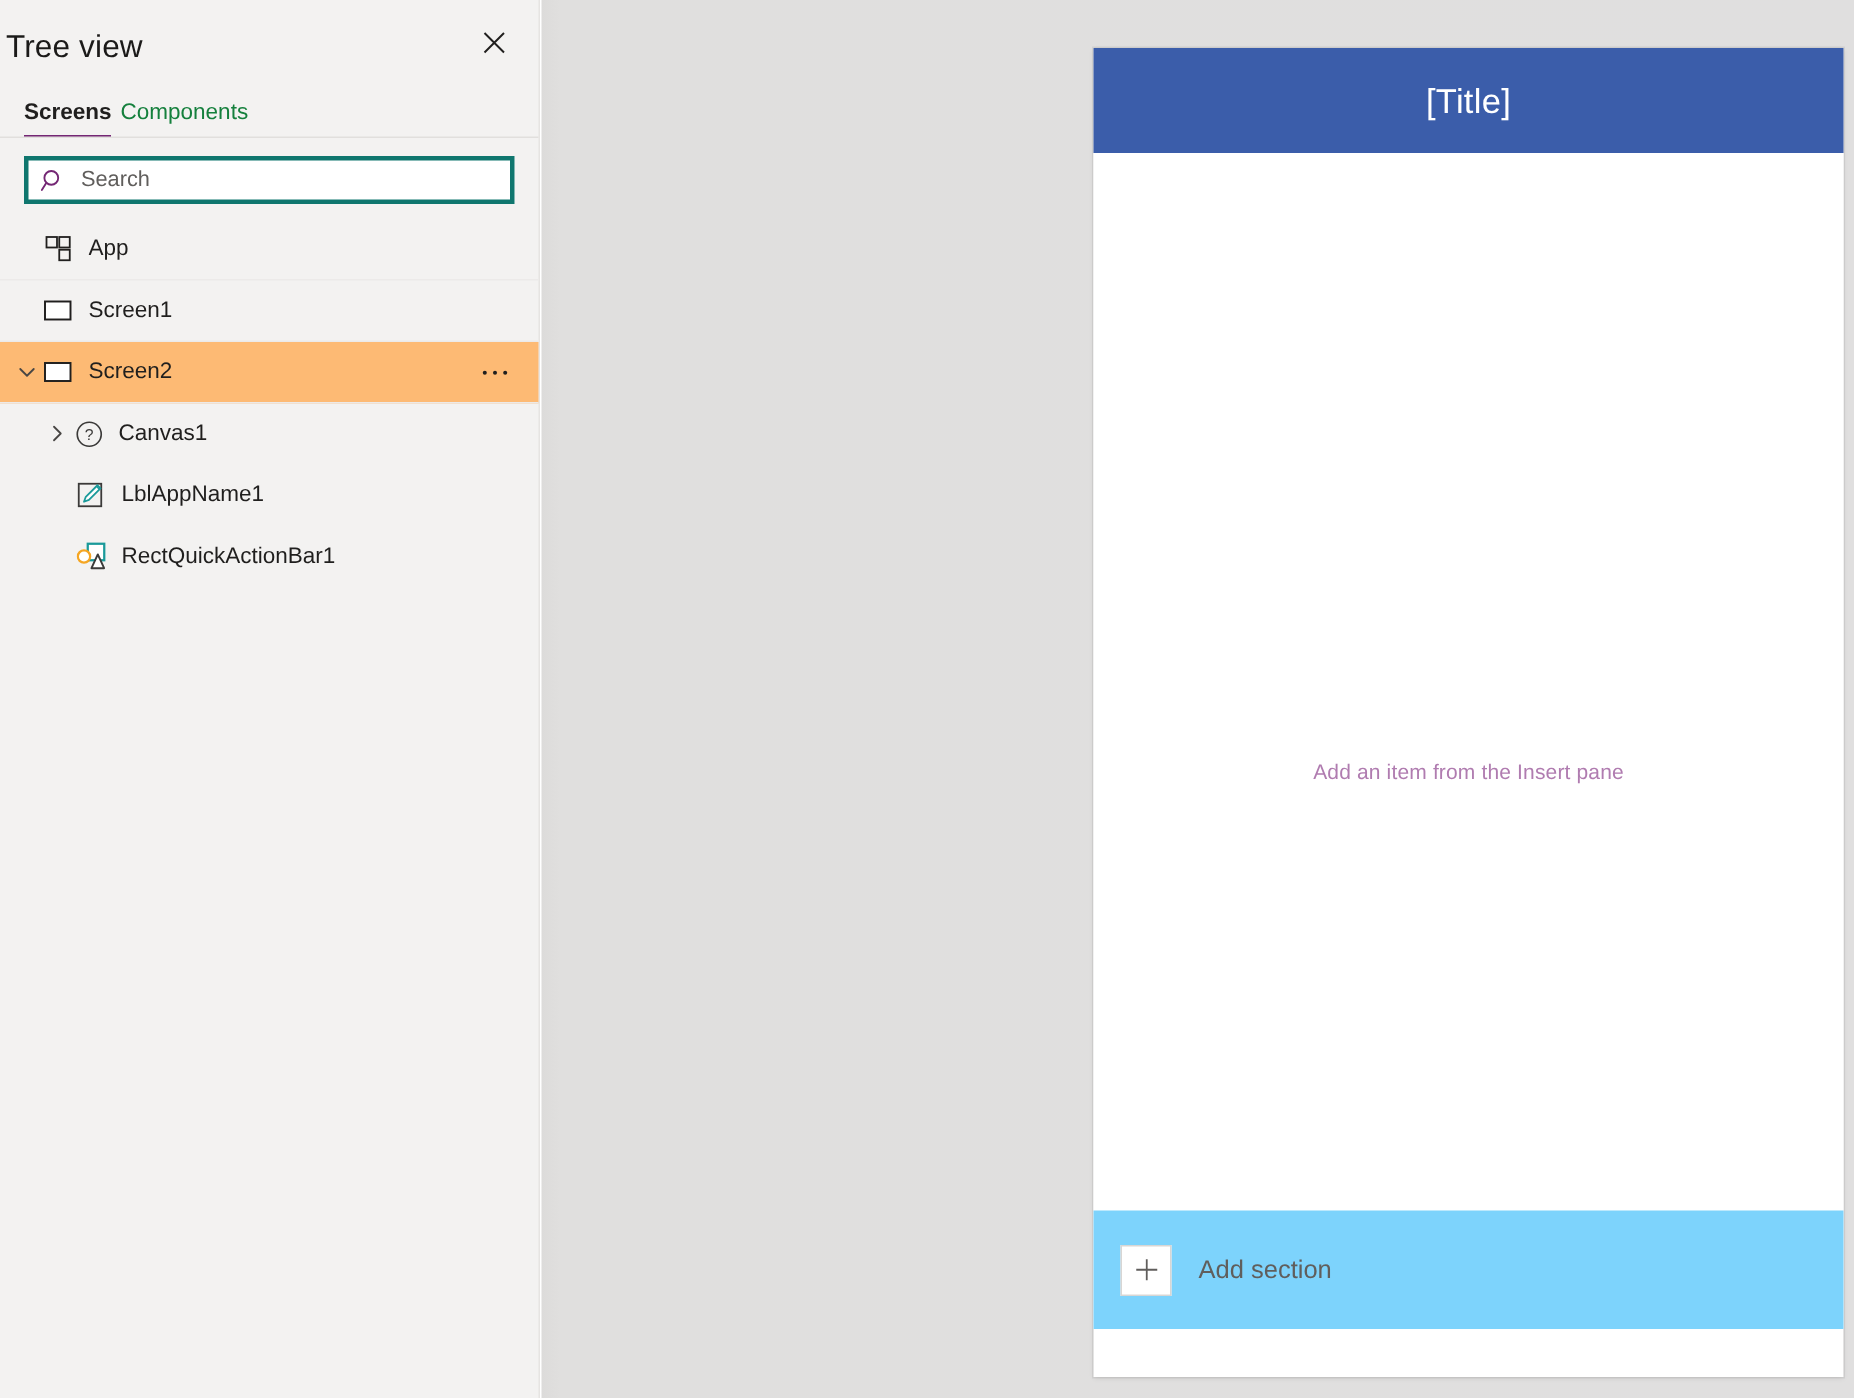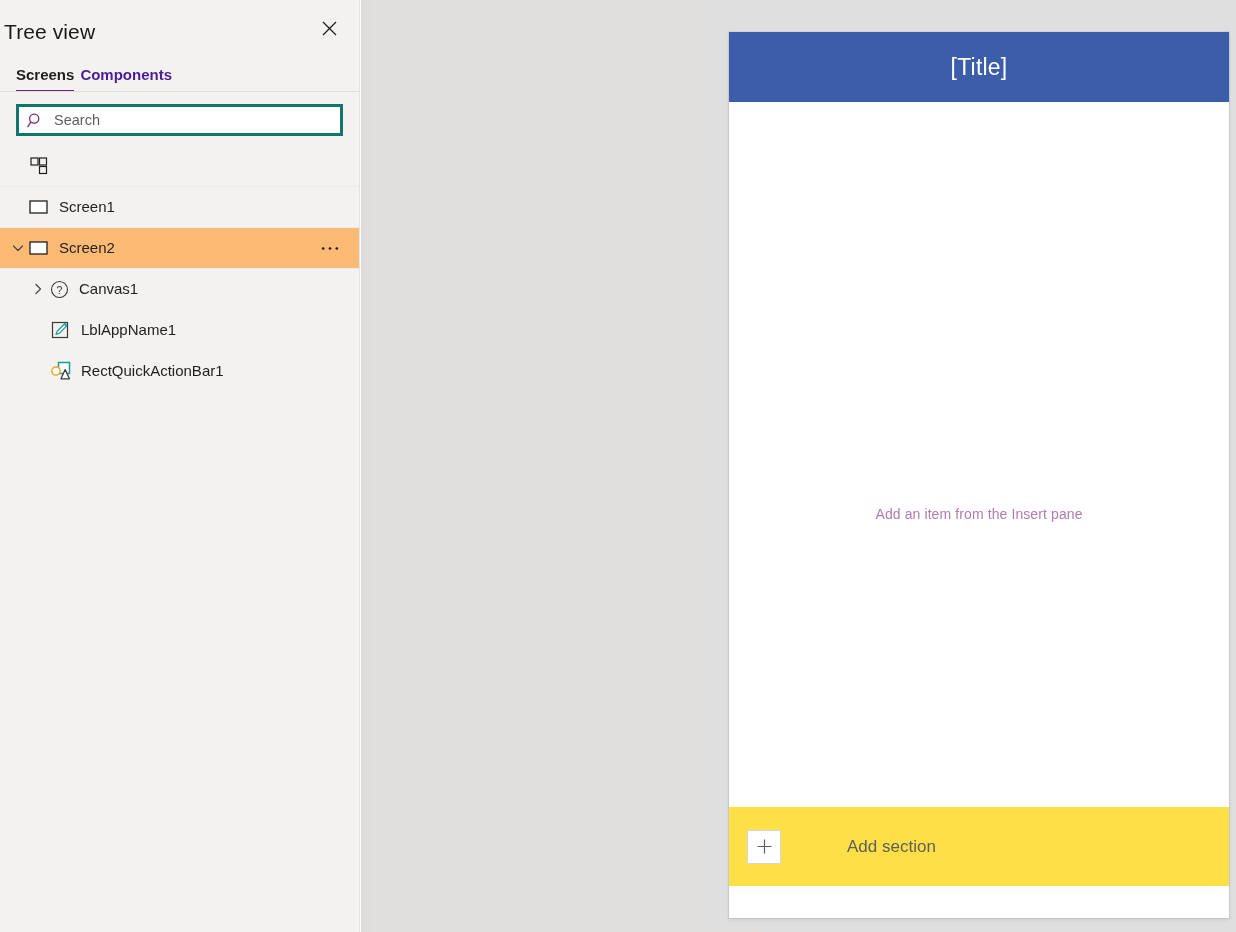--- a/index.html
+++ b/index.html
@@ -62,26 +62,25 @@
     position: relative;
     height: 32px;
     padding: 0 16px;
     display: flex;
     align-items: flex-end;
     gap: 6px;
   }
   .tab {
     position: relative;
     font-size: 15px;
-    color: #4c1d95;
+    color: #15803d;
     line-height: 20px;
     padding-bottom: 7px;
     cursor: pointer;
     white-space: nowrap;
-    font-weight: bold;
   }
   .tab.active { font-weight: 700; color: #201f1e; }
   .tab.active::after {
     content: "";
     position: absolute;
     left: 0; right: 0;
     bottom: 0;
     height: 2px;
     background: #742774;
   }
@@ -237,23 +236,22 @@
 
   .add-section-row {
     position: absolute;
     left: 0;
     bottom: 0;
     width: 100%;
     height: 79px;
     display: flex;
     align-items: center;
     padding-left: 18px;
-    background: #fde047;
-    cursor: pointer;
-    gap: 48px;
+    background: #7dd3fc;
+    cursor: pointer;
   }
   .add-section-btn {
     width: 34px;
     height: 34px;
     border: 1px solid #d8d6d4;
     display: flex;
     align-items: center;
     justify-content: center;
     background: #ffffff;
     cursor: pointer;
@@ -303,20 +301,21 @@
 
       <div class="tree-row ind-0">
         <span class="row-chevron spacer"></span>
         <span class="row-icon">
           <svg width="18" height="18" viewBox="0 0 18 18">
             <rect x="1" y="1" width="7" height="7" stroke="#201f1e" stroke-width="1.2" fill="none"></rect>
             <rect x="9.5" y="1" width="7" height="7" stroke="#201f1e" stroke-width="1.2" fill="none"></rect>
             <rect x="9.5" y="9.5" width="7" height="7" stroke="#201f1e" stroke-width="1.2" fill="none"></rect>
           </svg>
         </span>
+        <span class="row-label">App</span>
       </div>
 
       <div class="tree-row ind-0">
         <span class="row-chevron spacer"></span>
         <span class="row-icon">
           <svg width="20" height="16" viewBox="0 0 20 16">
             <rect x="1" y="2" width="17" height="12" stroke="#201f1e" stroke-width="1.3" fill="#ffffff"></rect>
           </svg>
         </span>
         <span class="row-label">Screen1</span>

